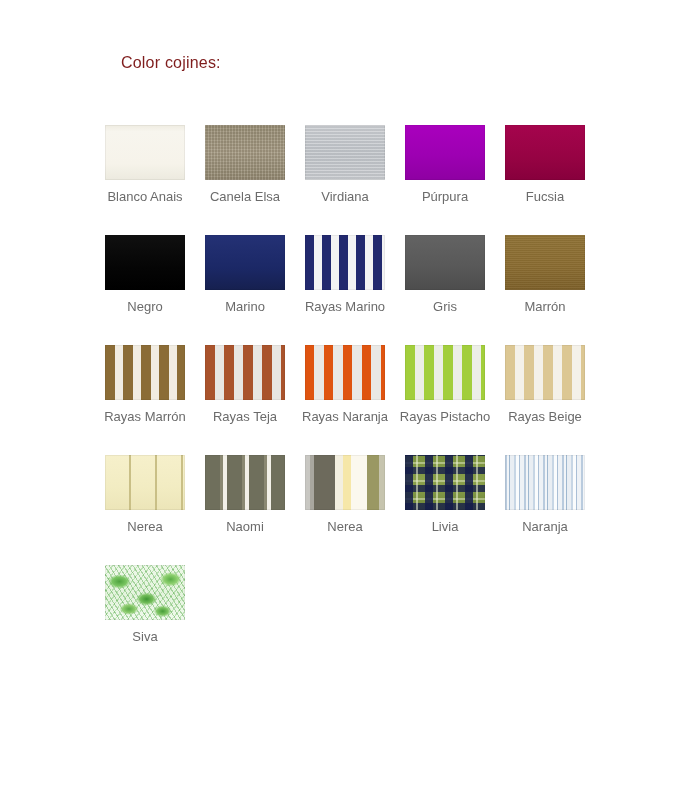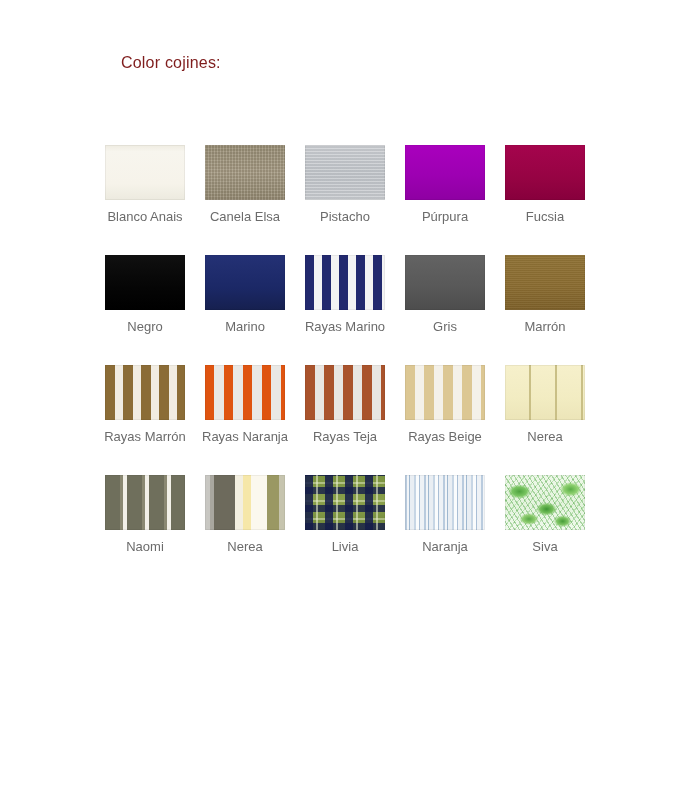--- a/index.html
+++ b/index.html
@@ -40,21 +40,20 @@
     display: grid;
     grid-template-columns: repeat(5, 100px);
     grid-auto-rows: 110px;
   }
 
   .swatch-cell {
     width: 100px;
     display: flex;
     flex-direction: column;
     align-items: center;
-    margin-top: 20px;
   }
 
   .swatch-chip {
     width: 80px;
     height: 55px;
     box-sizing: border-box;
     background-color: #ffffff;
     background-repeat: no-repeat;
     background-size: 100% 100%;
     box-shadow: inset 0 0 0 1px rgba(0,0,0,0.05);
@@ -261,21 +260,21 @@
       <div class="swatch-cell">
         <div class="swatch-chip tex-blanco-anais"></div>
         <div class="swatch-label">Blanco Anais</div>
       </div>
       <div class="swatch-cell">
         <div class="swatch-chip tex-canela-elsa"></div>
         <div class="swatch-label">Canela Elsa</div>
       </div>
       <div class="swatch-cell">
         <div class="swatch-chip tex-mariland"></div>
-        <div class="swatch-label">Pistacho</div>
+        <div class="swatch-label">Virdiana</div>
       </div>
       <div class="swatch-cell">
         <div class="swatch-chip tex-purpura"></div>
         <div class="swatch-label">Púrpura</div>
       </div>
       <div class="swatch-cell">
         <div class="swatch-chip tex-fucsia"></div>
         <div class="swatch-label">Fucsia</div>
       </div>
       <div class="swatch-cell">
@@ -296,26 +295,30 @@
       </div>
       <div class="swatch-cell">
         <div class="swatch-chip tex-marron"></div>
         <div class="swatch-label">Marrón</div>
       </div>
       <div class="swatch-cell">
         <div class="swatch-chip tex-rayas-marron"></div>
         <div class="swatch-label">Rayas Marrón</div>
       </div>
       <div class="swatch-cell">
+        <div class="swatch-chip tex-rayas-teja"></div>
+        <div class="swatch-label">Rayas Teja</div>
+      </div>
+      <div class="swatch-cell">
         <div class="swatch-chip tex-rayas-naranja"></div>
         <div class="swatch-label">Rayas Naranja</div>
       </div>
       <div class="swatch-cell">
-        <div class="swatch-chip tex-rayas-teja"></div>
-        <div class="swatch-label">Rayas Teja</div>
+        <div class="swatch-chip tex-rayas-pistacho"></div>
+        <div class="swatch-label">Rayas Pistacho</div>
       </div>
       <div class="swatch-cell">
         <div class="swatch-chip tex-rayas-beige"></div>
         <div class="swatch-label">Rayas Beige</div>
       </div>
       <div class="swatch-cell">
         <div class="swatch-chip tex-betty"></div>
         <div class="swatch-label">Nerea</div>
       </div>
       <div class="swatch-cell">

